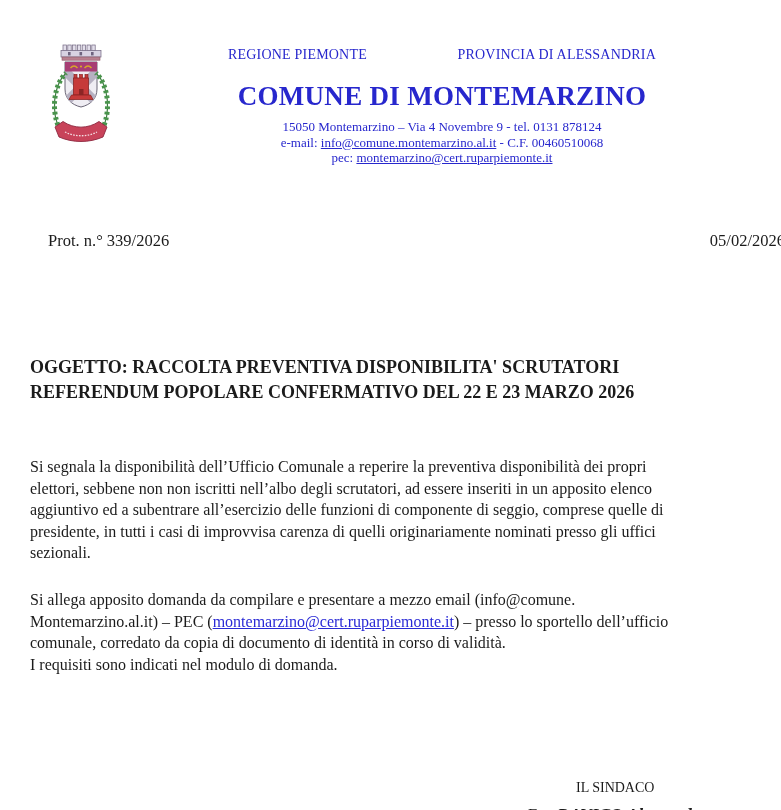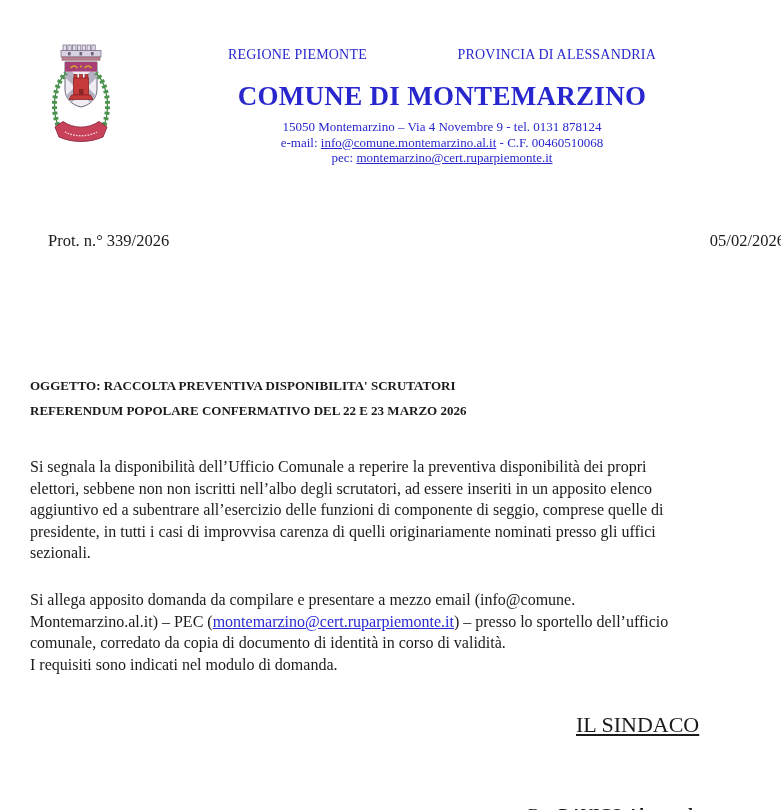--- a/index.html
+++ b/index.html
@@ -10,28 +10,28 @@
   
   .crest{position:absolute;left:48px;top:44px;width:66px;height:102px;}
   .header-text{position:absolute;left:228px;top:46px;width:428px;text-align:center;color:#2727cd;}
   .header-top{display:flex;justify-content:space-between;font-size:14px;line-height:18px;letter-spacing:0.2px;}
   .municipality{font-size:27px;line-height:30px;font-weight:bold;letter-spacing:0.3px;margin-top:17px;white-space:nowrap;}
   .address-block{margin-top:8px;font-size:13px;line-height:15.5px;}
   .address-block a,.hdr-link{color:#2727cd;text-decoration:underline;cursor:pointer;}
   
   .prot-row{position:absolute;left:32px;top:231px;width:737px;display:flex;justify-content:space-between;font-size:16.5px;line-height:20px;margin-left:16px;}
   
-  .subject{position:absolute;left:30px;top:373px;width:710px;font-size:13px;line-height:25px;font-weight:bold;white-space:pre-line;}
+  .subject{position:absolute;left:30px;top:355px;width:710px;font-size:18px;line-height:25px;font-weight:bold;white-space:pre-line;}
   
   .body-par{position:absolute;left:30px;width:758px;font-size:16px;line-height:21.6px;white-space:pre-line;}
   .p1{top:456px;}
   .p2{top:589px;}
   .body-link{color:#2a2ad6;text-decoration:underline;cursor:pointer;}
   
-  .sig-role{position:absolute;left:576px;top:712px;font-size:22px;white-space:nowrap;text-decoration:underline;}
+  .sig-role{position:absolute;left:576px;top:780px;font-size:14px;white-space:nowrap;}
   .sig-line{position:absolute;left:528px;top:804px;font-size:16.5px;white-space:nowrap;}
   .sig-name{font-weight:bold;font-style:italic;font-size:17.5px;}
 </style>
 </head>
 <body>
 
 <div class="page">
 
   <svg class="crest" viewBox="0 0 66 102" xmlns="http://www.w3.org/2000/svg">
 

